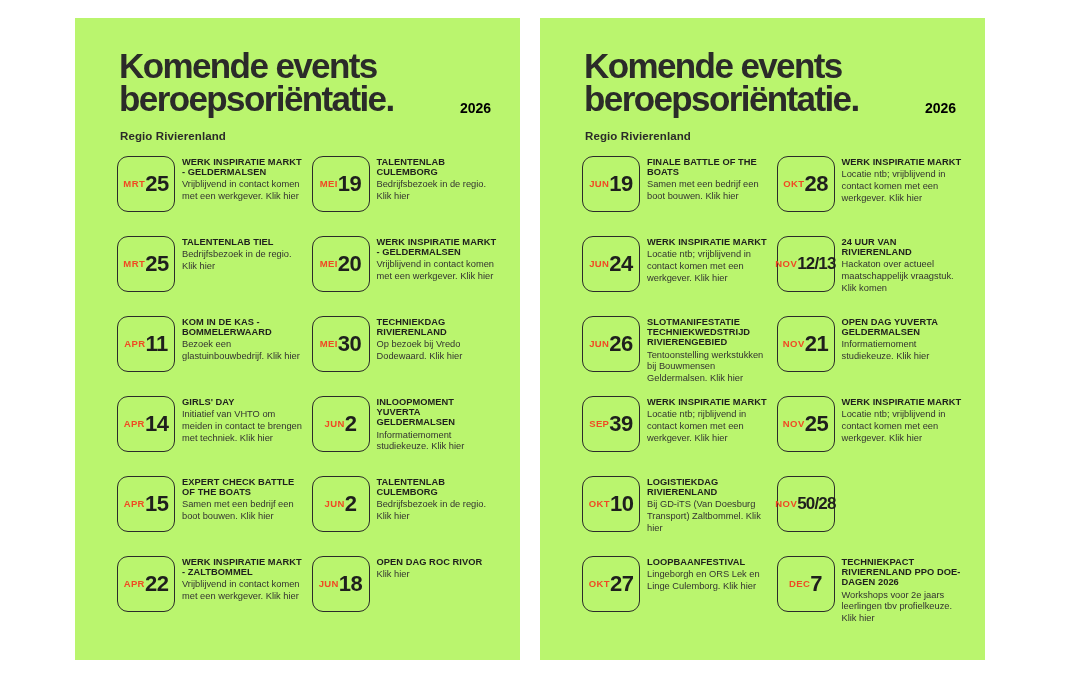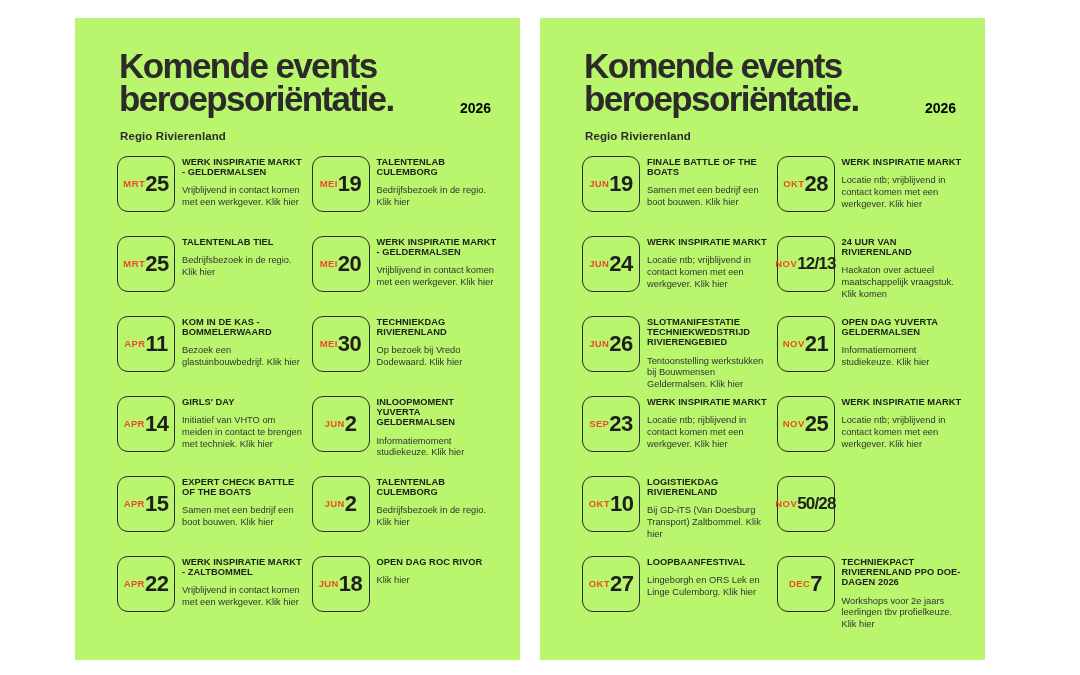--- a/index.html
+++ b/index.html
@@ -122,21 +122,21 @@
     color: #1f1f1d;
     line-height: 1.1;
     letter-spacing: 0.05px;
     text-transform: uppercase;
   }
   .event-desc {
     font-size: 9.3px;
     font-weight: normal;
     color: #333330;
     line-height: 1.26;
-    margin-top: 8px;
+    margin-top: 2px;
   }
 </style>
 </head>
 <body>
 
 <div class="canvas">
 
   <div class="page page-left">
     <div class="page-header">
       <div class="title-block">
@@ -311,21 +311,21 @@
               <div class="date-day">26</div>
             </div>
             <div class="event-text">
               <div class="event-title">SLOTMANIFESTATIE TECHNIEKWEDSTRIJD RIVIERENGEBIED</div>
               <div class="event-desc">Tentoonstelling werkstukken bij Bouwmensen Geldermalsen. Klik hier</div>
             </div>
           </div>
           <div class="event-row">
             <div class="date-box">
               <div class="date-month">SEP</div>
-              <div class="date-day">23</div>
+              <div class="date-day">39</div>
             </div>
             <div class="event-text">
               <div class="event-title">WERK INSPIRATIE MARKT</div>
               <div class="event-desc">Locatie ntb; rijblijvend in contact komen met een werkgever. Klik hier</div>
             </div>
           </div>
           <div class="event-row">
             <div class="date-box">
               <div class="date-month">OKT</div>
               <div class="date-day">10</div>

